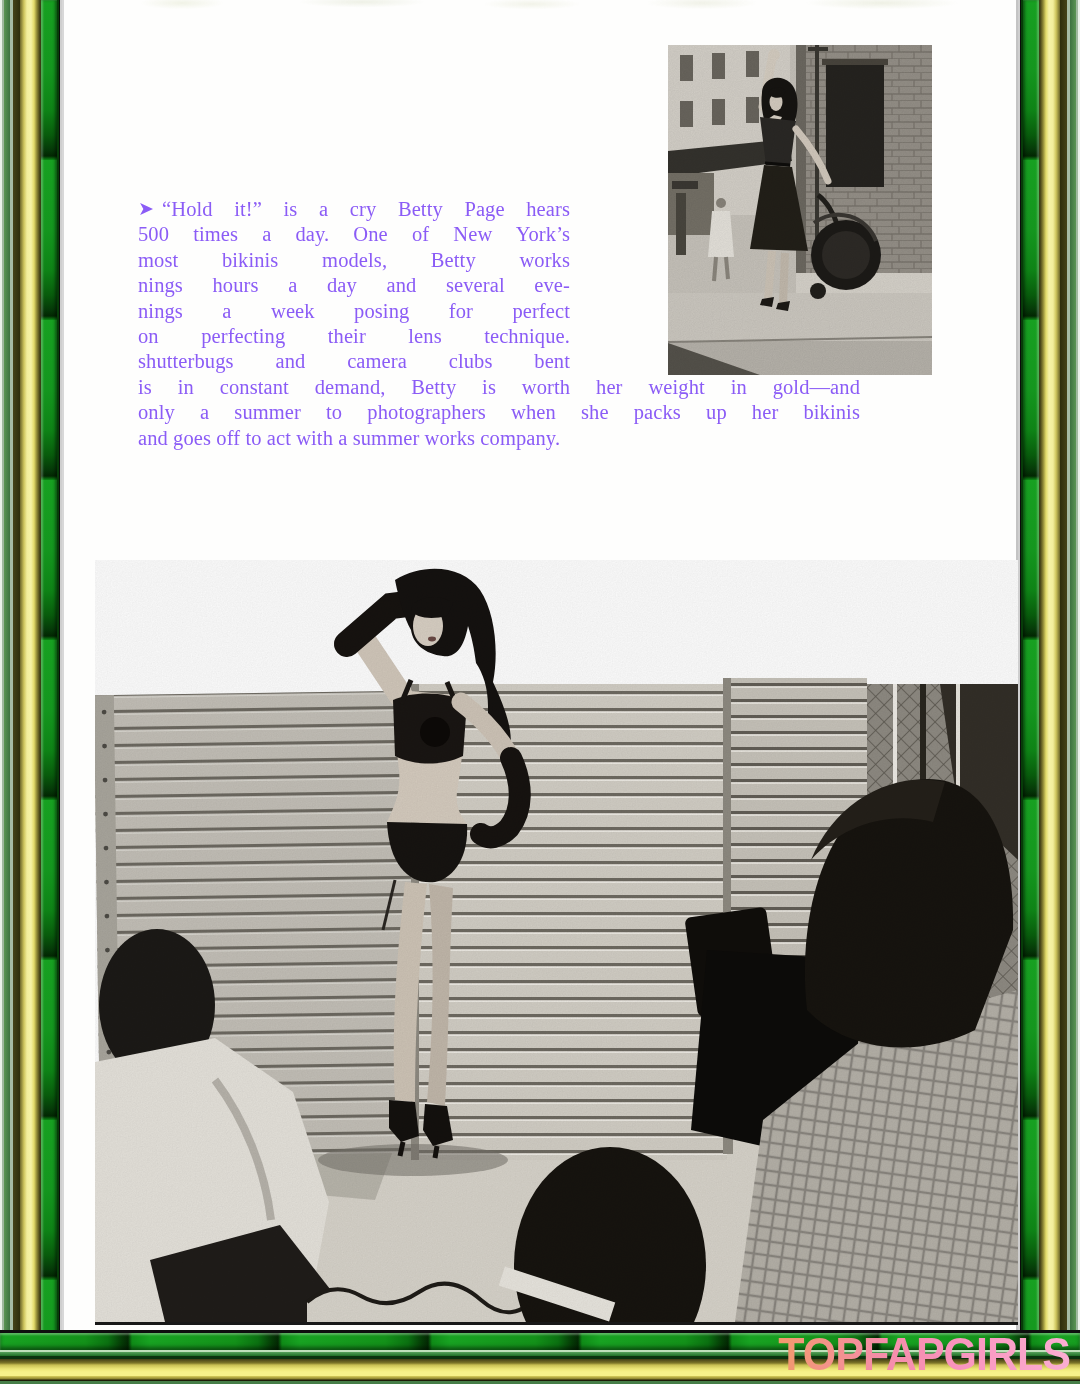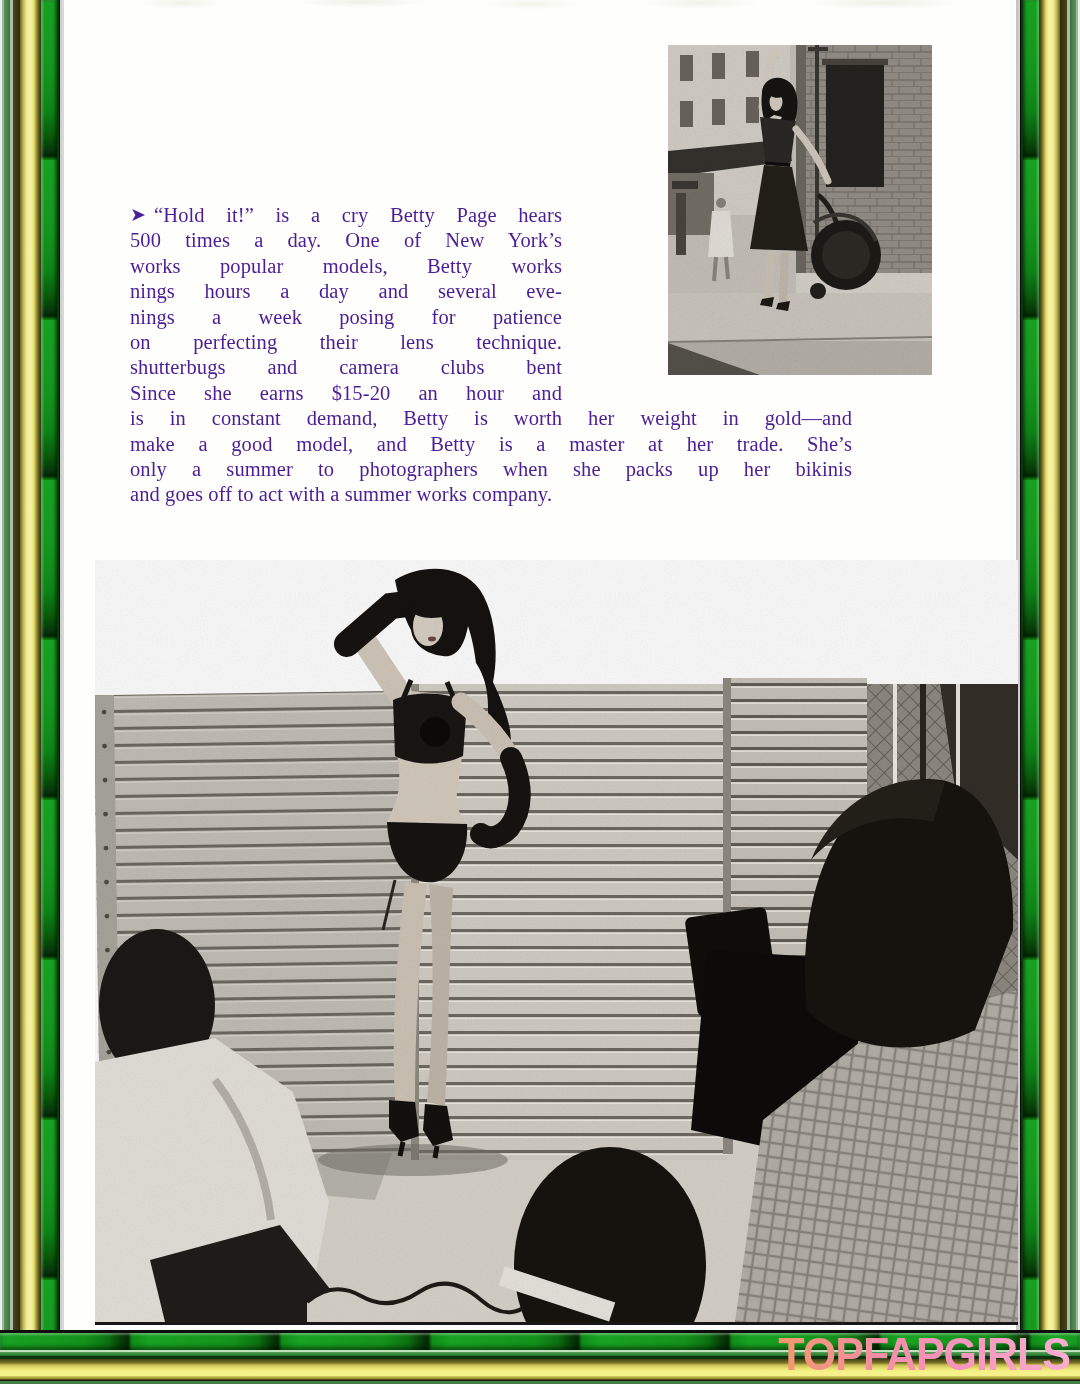--- a/index.html
+++ b/index.html
@@ -64,21 +64,21 @@
   #top-remnant{
     position:absolute;left:0;top:0;width:100%;height:13px;opacity:.55;
     background:
       radial-gradient(60px 9px at 120px 3px, rgba(205,212,170,.5), transparent 70%),
       radial-gradient(90px 8px at 300px 2px, rgba(190,200,160,.45), transparent 70%),
       radial-gradient(70px 8px at 470px 4px, rgba(210,214,180,.5), transparent 70%),
       radial-gradient(80px 9px at 640px 3px, rgba(200,205,168,.45), transparent 70%),
       radial-gradient(110px 9px at 820px 3px, rgba(198,205,164,.5), transparent 70%);
   }
   
-  #article{position:absolute;left:68px;top:197px;color:#4c1d95;margin-top:6px;}
+  #article{position:absolute;left:76px;top:197px;color:#8b5cf6;}
   .t-line{
     font-size:20.5px;line-height:25.4px;white-space:normal;
     text-align:justify;text-align-last:justify;
     letter-spacing:.1px;
   }
   .narrow{width:432px;}
   .wide{width:722px;}
   .no-just{text-align-last:left;}
   .lead-arrow{display:inline-block;margin-right:8px;font-size:19px;transform:translateY(-1px);}
   
@@ -106,28 +106,26 @@
   <div class="side-border" id="border-right">
       <div class="seg"></div>
     </div>
 
   <div id="page">
     <div id="top-remnant"></div>
 
     <div id="article">
       <div class="t-line narrow"><span class="lead-arrow">➤</span><span>“Hold it!” is a cry Betty Page hears</span></div>
       <div class="t-line narrow">500 times a day.  One of New York’s</div>
-      <div class="t-line narrow">works popular models, Betty works</div>
+      <div class="t-line narrow">most bikinis models, Betty works</div>
       <div class="t-line narrow">nings hours a day and several eve-</div>
-      <div class="t-line narrow">nings a week posing for patience</div>
+      <div class="t-line narrow">nings a week posing for perfect</div>
       <div class="t-line narrow">on perfecting their lens technique.</div>
       <div class="t-line narrow">shutterbugs and camera clubs bent</div>
-      <div class="t-line narrow">Since she earns $15-20 an hour and</div>
       <div class="t-line wide">is in constant demand, Betty is worth her weight in gold—and</div>
-      <div class="t-line wide">make a good model, and Betty is a master at her trade.  She’s</div>
       <div class="t-line wide">only a summer to photographers when she packs up her bikinis</div>
       <div class="t-line wide no-just">and goes off to act with a summer works company.</div>
     </div>
 
     <div id="street-photo">
       <svg width="264" height="330" viewBox="0 0 264 330">
         <defs>
           <filter id="grain">
               <feTurbulence type="fractalNoise" baseFrequency="0.9" numOctaves="2" result="n"></feTurbulence>
               <feColorMatrix in="n" type="matrix" values="0 0 0 0 0  0 0 0 0 0  0 0 0 0 0  0.4 0.4 0.4 0 0"></feColorMatrix>

